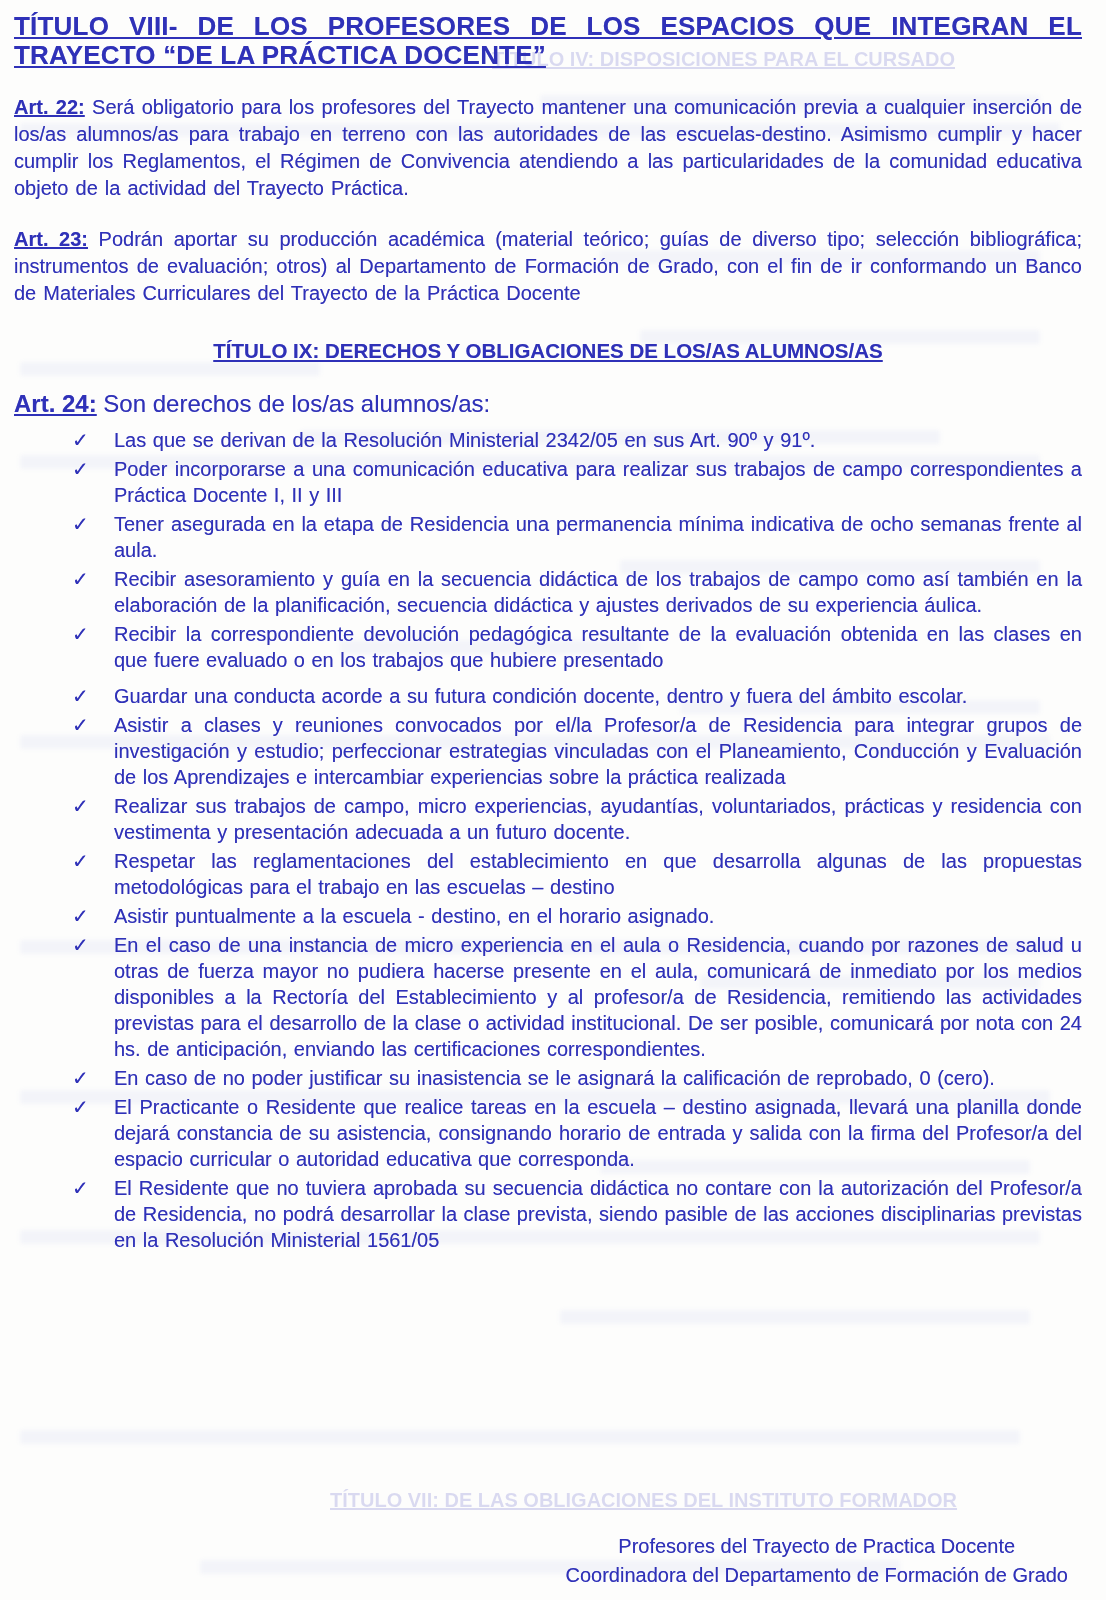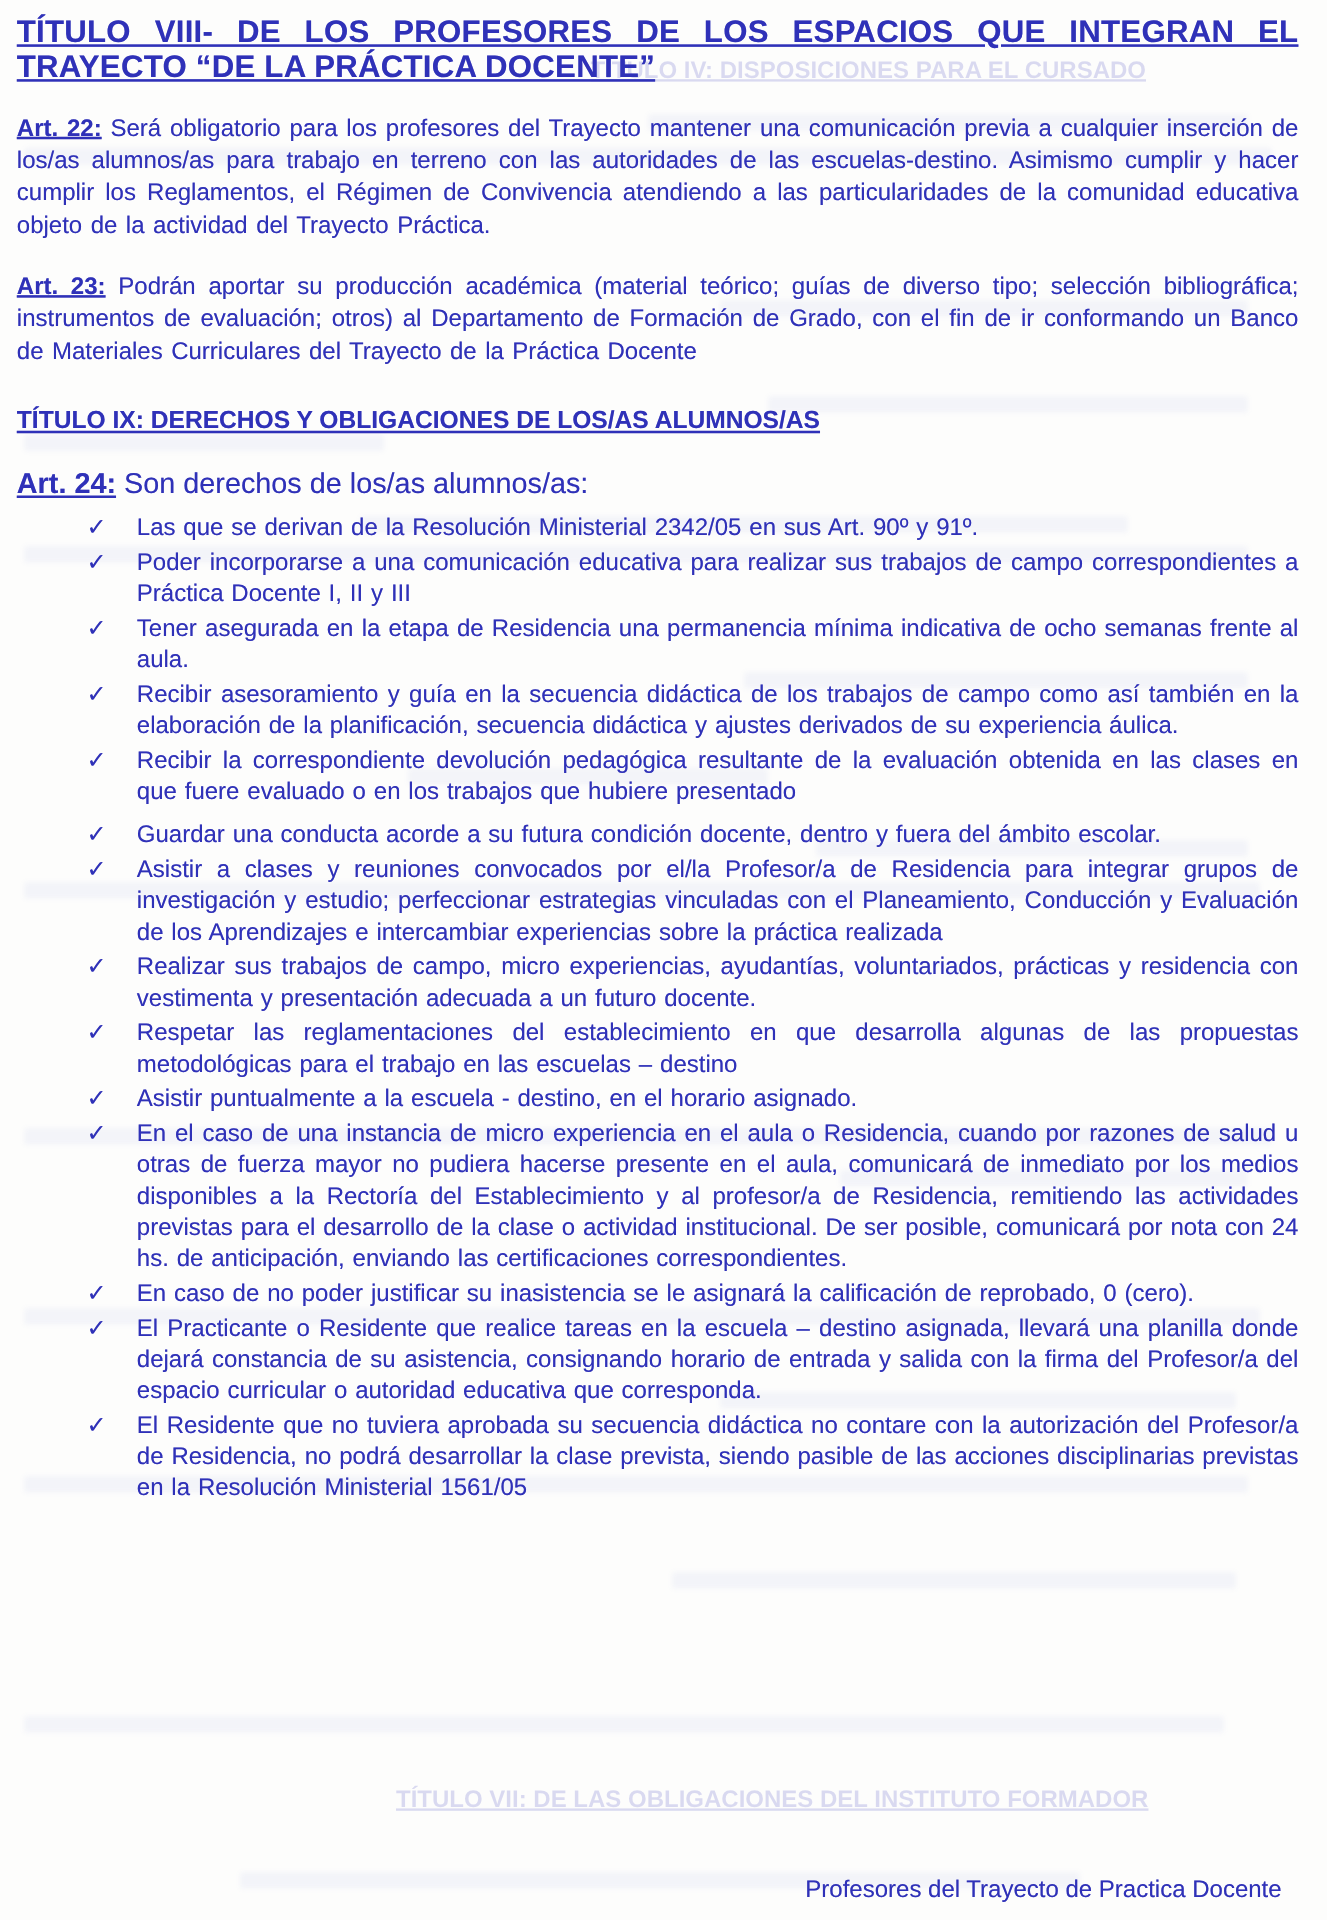--- a/index.html
+++ b/index.html
@@ -30,20 +30,21 @@
     text-align: justify;
     margin-top: 24px;
     word-spacing: 1.5px;
   }
   .art-label { font-weight: bold; text-decoration: underline; }
   .section-title {
     margin-top: 30px;
     font-size: 20.5px; font-weight: bold;
     text-decoration: underline;
     line-height: 27px;
+    text-align: center;
   }
   .intro { margin-top: 26px; font-size: 24px; line-height: 27px; }
   .checklist { list-style: none; padding: 0 0 0 58px; margin-top: 10px; }
   .check-item {
     display: flex;
     font-size: 20px; line-height: 26px;
     text-align: justify;
     margin-top: 3px;
     word-spacing: 1px;
   }
@@ -180,13 +181,14 @@
       <li class="check-item">
         <span class="check">✓</span>
         <span class="check-text">El Residente que no tuviera aprobada su secuencia didáctica no contare con la autorización del Profesor/a de Residencia, no podrá desarrollar la clase prevista, siendo pasible de las acciones disciplinarias previstas en la Resolución Ministerial 1561/05</span>
       </li>
     </ul>
 
 </div>
 
 <div class="footer">
   <div>Profesores del Trayecto de Practica Docente</div>
+  <div>Coordinadora del Departamento de Formación de Grado</div>
 </div>
 
 </body></html>

